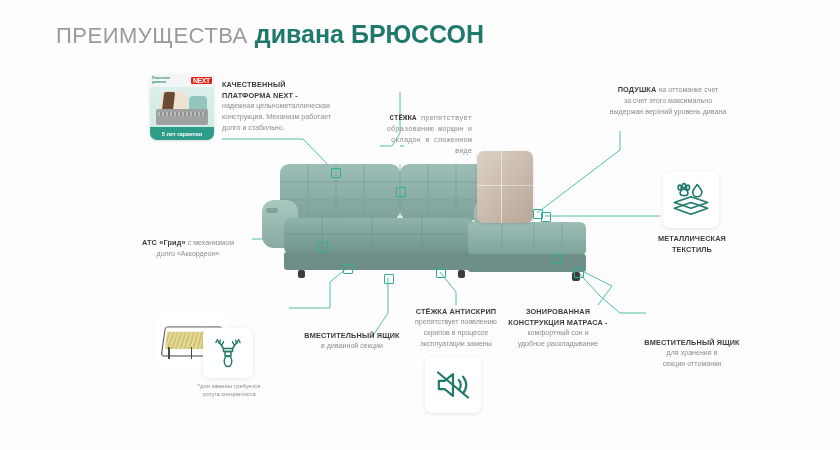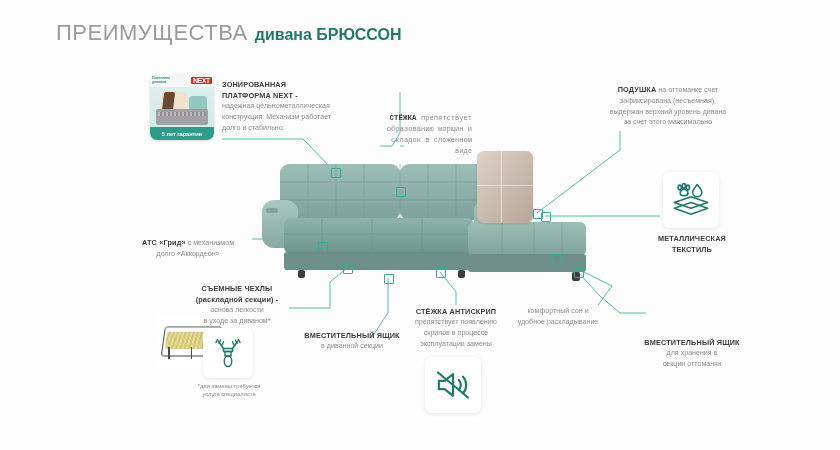--- a/index.html
+++ b/index.html
@@ -12,21 +12,21 @@
     color:#58595b;
   }
   #stage{position:absolute;left:0;top:0;width:840px;height:450px;}
 
   
   #lines{position:absolute;left:0;top:0;width:840px;height:450px;pointer-events:none;z-index:2;}
 
   
   .title{position:absolute;left:56px;top:20px;z-index:6;white-space:nowrap;}
   .title .t1{font-size:22px;letter-spacing:.5px;color:#9a9a9c;font-weight:400;}
-  .title .t2{font-size:16px;color:#1f7a6b;font-weight:600;margin-left:7px;}
+  .title .t2{font-size:25px;color:#1f7a6b;font-weight:600;margin-left:7px;}
 
   
   .cap{position:absolute;z-index:5;font-size:7.1px;line-height:1.52;color:#8b8c8e;}
   .cap b{color:#3c3c3e;font-weight:700;font-size:7.3px;letter-spacing:.15px;}
   .cap .ln{display:block;}
   .cap.ctr{text-align:center;}
   .cap.rt{text-align:right;font-family:Liberation Mono, monospace;}
   .foot{font-size:5.8px;color:#8b8c8e;line-height:1.4;text-align:center;}
 
   
@@ -180,40 +180,39 @@
       <div class="nx">NEXT</div>
     </div>
     <div class="chair">
       <div class="backr"></div>
         <div class="arm"></div>
         <div class="seat"></div>
     </div>
     <div class="botbar">5 лет гарантии</div>
   </div>
   <div class="cap" style="left:222px;top:79px;width:132px;">
-    <b><span class="ln">ЗОНИРОВАННАЯ</span><span class="ln">ПЛАТФОРМА NEXT -</span></b>
+    <b><span class="ln">КАЧЕСТВЕННЫЙ</span><span class="ln">ПЛАТФОРМА NEXT -</span></b>
     <span class="ln">надежная цельнометаллическая</span>
     <span class="ln">конструкция. Механизм работает</span>
     <span class="ln">долго и стабильно.</span>
   </div>
 
   <div class="tile stitch" style="left:477px;top:85px;width:56px;height:72px;">
       <div class="sh"></div>
     </div>
   <div class="cap rt" style="left:380px;top:113px;width:92px;">
     <b>СТЁЖКА</b> <span>препятствует</span>
     <span class="ln">образованию морщин и</span>
     <span class="ln">складок в сложенном виде</span>
   </div>
 
   <div class="cap ctr" style="left:570px;top:84px;width:196px;">
     <span class="ln"><b>ПОДУШКА</b> <span>на оттоманке счет</span></span>
-    <span class="ln">зафиксирована (несъемная),</span>
+    <span class="ln">за счет этого максимально</span>
     <span class="ln">выдержан верхний уровень дивана</span>
-    <span class="ln">за счет этого максимально</span>
   </div>
 
   <div class="tile plain grid" style="left:157px;top:175px;width:70px;height:55px;">
     <div class="frm"></div>
     <div class="lg" style="left:16%;"></div>
       <div class="lg" style="left:48%;"></div>
       <div class="lg" style="left:80%;"></div>
   </div>
   <div class="cap ctr" style="left:132px;top:237px;width:112px;">
     <span class="ln"><b>АТС «Грид»</b> <span>с механизмом</span></span>
@@ -230,25 +229,20 @@
         <path d="M31.5 5.5c3.4 4.2 5.5 6.6 5.5 9.1a5.5 5.5 0 1 1-11 0c0-2.5 2.1-4.9 5.5-9.1z"></path>
         <path d="M4 27l20-7 20 7-20 7z"></path>
         <path d="M4 34l20-7 20 7-20 7z"></path>
       </g>
     </svg>
   </div>
   <div class="cap ctr" style="left:646px;top:233px;width:92px;">
     <b><span class="ln">МЕТАЛЛИЧЕСКАЯ</span><span class="ln">ТЕКСТИЛЬ</span></b>
   </div>
 
-  <div class="cap ctr" style="left:183px;top:283px;width:108px;">
-    <b><span class="ln">СЪЕМНЫЕ ЧЕХЛЫ</span><span class="ln">(раскладной секции) -</span></b>
-    <span class="ln">основа легкости</span>
-    <span class="ln">в уходе за диваном*</span>
-  </div>
   <div class="tile icon" style="left:203px;top:328px;width:50px;height:50px;">
     <svg width="36" height="36" viewBox="0 0 48 48">
       <g fill="none" stroke="#1f7a6b" stroke-width="2" stroke-linecap="round" stroke-linejoin="round">
         <path d="M11 8l7 10M37 8l-7 10"></path>
         <path d="M10 6l-2 4M14 7l-2 4M18 9l-2 4M38 6l2 4M34 7l2 4M30 9l2 4"></path>
         <path d="M18 18h12v4H18z"></path>
         <path d="M20 22h8v6h-8z"></path>
         <ellipse cx="24" cy="35" rx="5" ry="7"></ellipse>
         <path d="M24 28v1"></path>
       </g>
@@ -275,20 +269,21 @@
       <g fill="none" stroke="#1f7a6b" stroke-width="2.6" stroke-linecap="round" stroke-linejoin="round">
         <path d="M7 19h7l10-8v26l-10-8H7z"></path>
         <path d="M31 18a9 9 0 0 1 0 12"></path>
         <path d="M36 14a15 15 0 0 1 0 20"></path>
         <path d="M6 9l36 30"></path>
       </g>
     </svg>
   </div>
 
   <div class="cap ctr" style="left:500px;top:306px;width:116px;">
+    <b><span class="ln">ЗОНИРОВАННАЯ</span><span class="ln">КОНСТРУКЦИЯ МАТРАСА -</span></b>
     <span class="ln">комфортный сон и</span>
     <span class="ln">удобное раскладывание</span>
   </div>
 
   <div class="cap ctr" style="left:634px;top:337px;width:116px;">
     <b class="ln">ВМЕСТИТЕЛЬНЫЙ ЯЩИК</b>
     <span class="ln">для хранения в</span>
     <span class="ln">секции оттоманки</span>
   </div>
 

